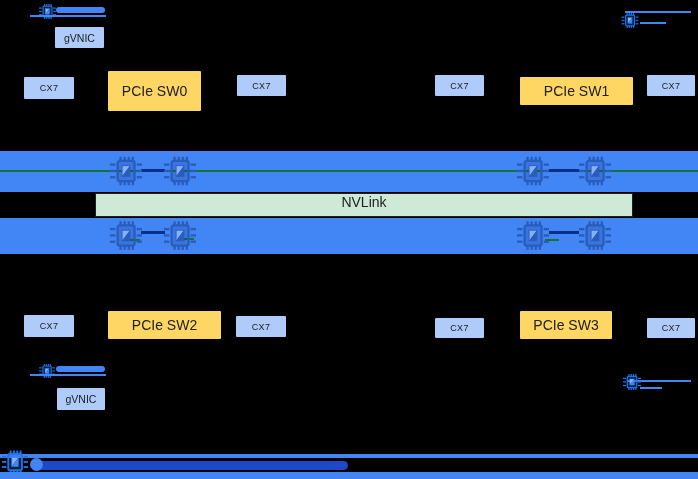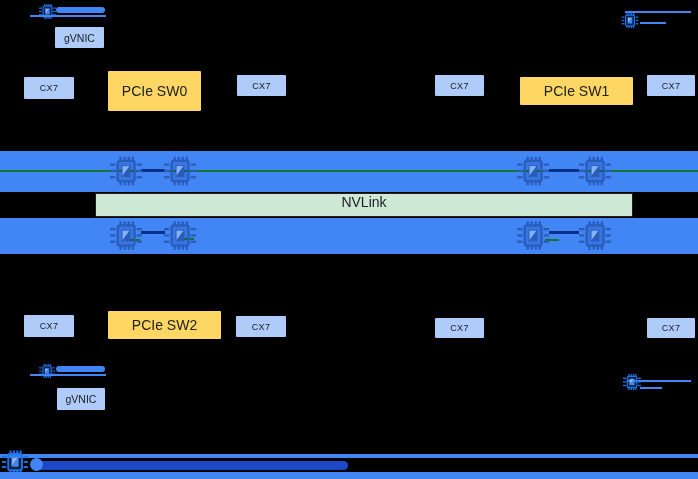--- a/index.html
+++ b/index.html
@@ -145,20 +145,23 @@
     </div>
   <div class="box pcie" style="left:108px;top:311px;width:113px;height:28px">
       <span>PCIe SW2</span>
     </div>
   <div class="box cx7" style="left:236px;top:316px;width:50px;height:21px">
       <span>CX7</span>
     </div>
   <div class="box cx7" style="left:435px;top:318px;width:49px;height:20px">
       <span>CX7</span>
     </div>
+  <div class="box pcie" style="left:520px;top:311px;width:92px;height:28px">
+      <span>PCIe SW3</span>
+    </div>
   <div class="box cx7" style="left:647px;top:318px;width:48px;height:20px">
       <span>CX7</span>
     </div>
 
   <svg class="chip nic-chip" style="left:39px;top:364px;width:16px;height:14px">
       <use href="#chip"></use>
     </svg>
   <div class="hbar" style="left:56px;top:366px;width:49px;height:6px"></div>
   <div class="hline" style="left:30px;top:374px;width:76px;height:2px"></div>
   <div class="box gvnic" style="left:57px;top:388px;width:48px;height:22px">

